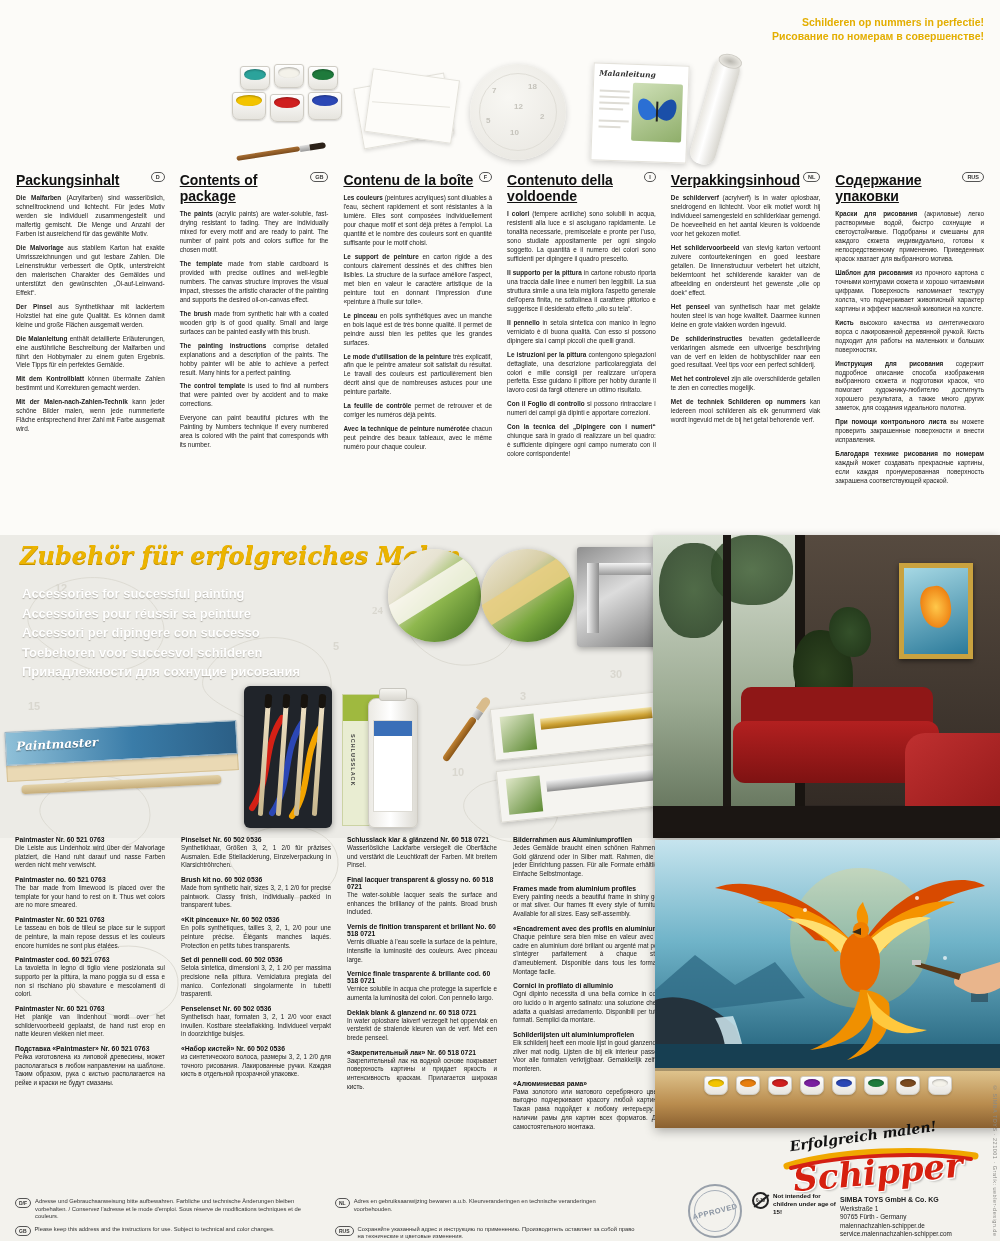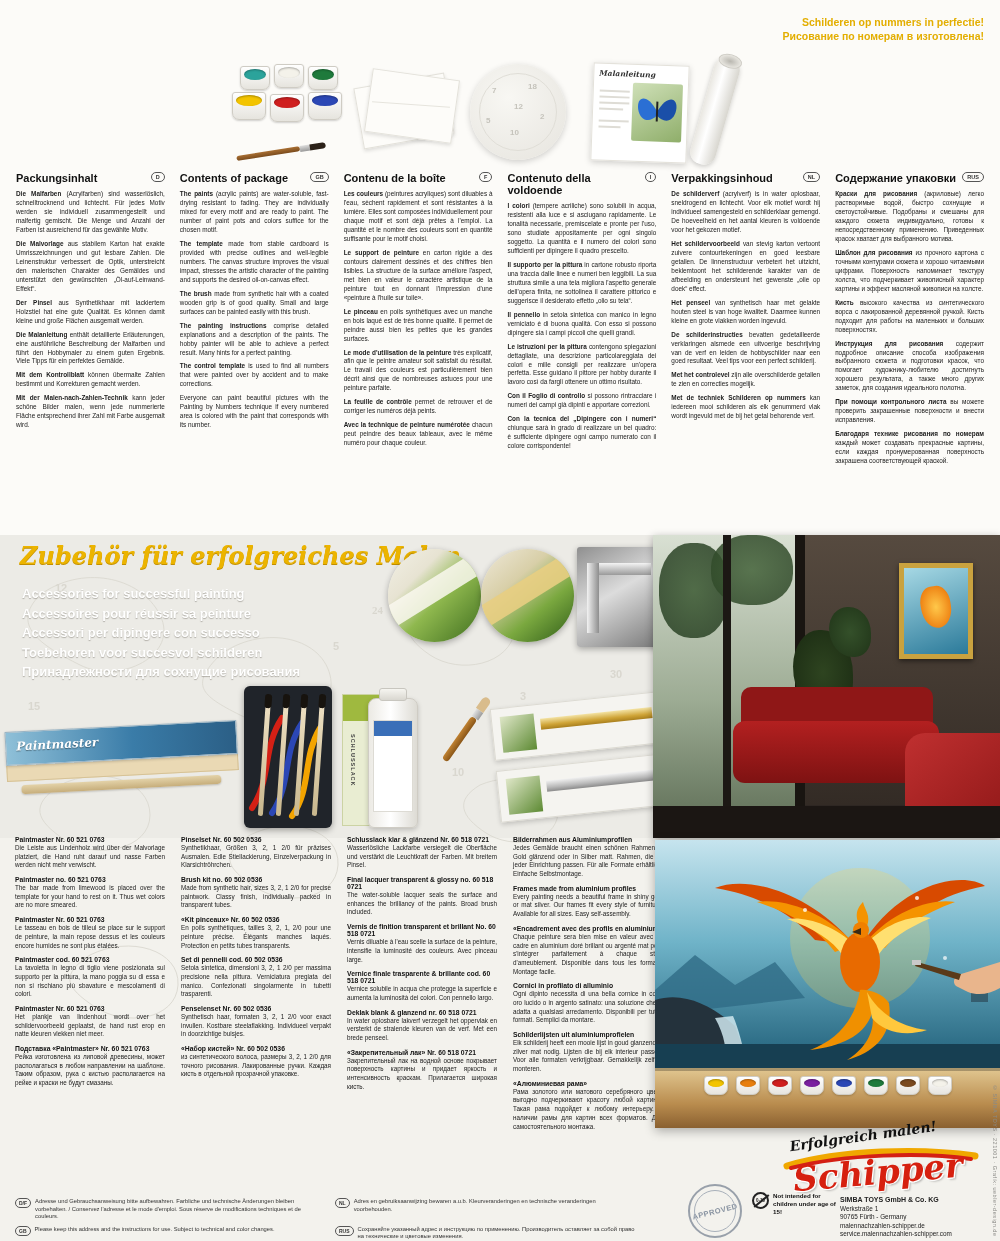--- a/index.html
+++ b/index.html
@@ -65,21 +65,21 @@
 
   .tube { position:absolute; left:702px; top:56px; width:26px; height:110px; transform:rotate(16deg);
     background:linear-gradient(90deg,#e9e7e1,#ffffff 40%,#d8d6cf); border-radius:12px; box-shadow:0 2px 5px rgba(0,0,0,.2); z-index:1; }
   .tube::before { content:""; position:absolute; left:2px; top:-4px; width:22px; height:12px; border-radius:50%;
     background:radial-gradient(#b9b7b0, #e8e6e0 70%); border:1px solid #cfcdc6; }
 
   
   .content-columns { position:absolute; left:16px; top:172px; width:968px; display:grid;
     grid-template-columns:repeat(6,1fr); gap:15px; z-index:1; }
   .col-head { display:flex; align-items:flex-start; justify-content:space-between; gap:3px; margin-bottom:6px; }
-  .col-head h3 { font-size:11px; font-weight:bold; color:#111; }
+  .col-head h3 { font-size:14px; font-weight:bold; color:#111;text-decoration:underline; }
   .badge { font-size:5.5px; font-weight:bold; border:1px solid #555; border-radius:8px; padding:1px 4px; color:#333; white-space:nowrap; }
   .para { font-size:6.4px; line-height:1.4; text-align:justify; color:#1a1a1a; margin-bottom:5px; }
 
   
   .acc-title { position:absolute; left:20px; top:541px; font-family:"DejaVu Serif", serif; font-style:italic;
     font-weight:bold; font-size:24px; color:#ecb400; text-shadow:0 1px 0 #c28f00; z-index:1; }
   .acc-subs { position:absolute; left:22px; top:584px; z-index:1; }
   .acc-subs div { font-size:13px; font-weight:bold; color:#ffffff; line-height:19.5px; text-shadow:0 1px 1px rgba(120,115,105,.5); }
 
   .corner-photo { position:absolute; width:93px; height:93px; border-radius:50%; overflow:hidden;
@@ -238,21 +238,21 @@
       <span class="bg-num">10</span>
       <span class="bg-num">30</span>
       <span class="bg-num">24</span>
       <span class="bg-num">15</span>
       <span class="bg-num">3</span>
     </div>
 
   <div class="top-right">
 
   <div>Schilderen op nummers in perfectie!</div>
-      <div>Рисование по номерам в изготовлена!</div>
+      <div>Рисование по номерам в совершенстве!</div>
     </div>
 
   <div class="pots-top">
       <div class="pot">
         <div class="pot-paint" style="background: rgb(43, 163, 155);"></div>
       </div>
       <div class="pot">
         <div class="pot-paint" style="background: rgb(244, 242, 234);"></div>
       </div>
       <div class="pot">

